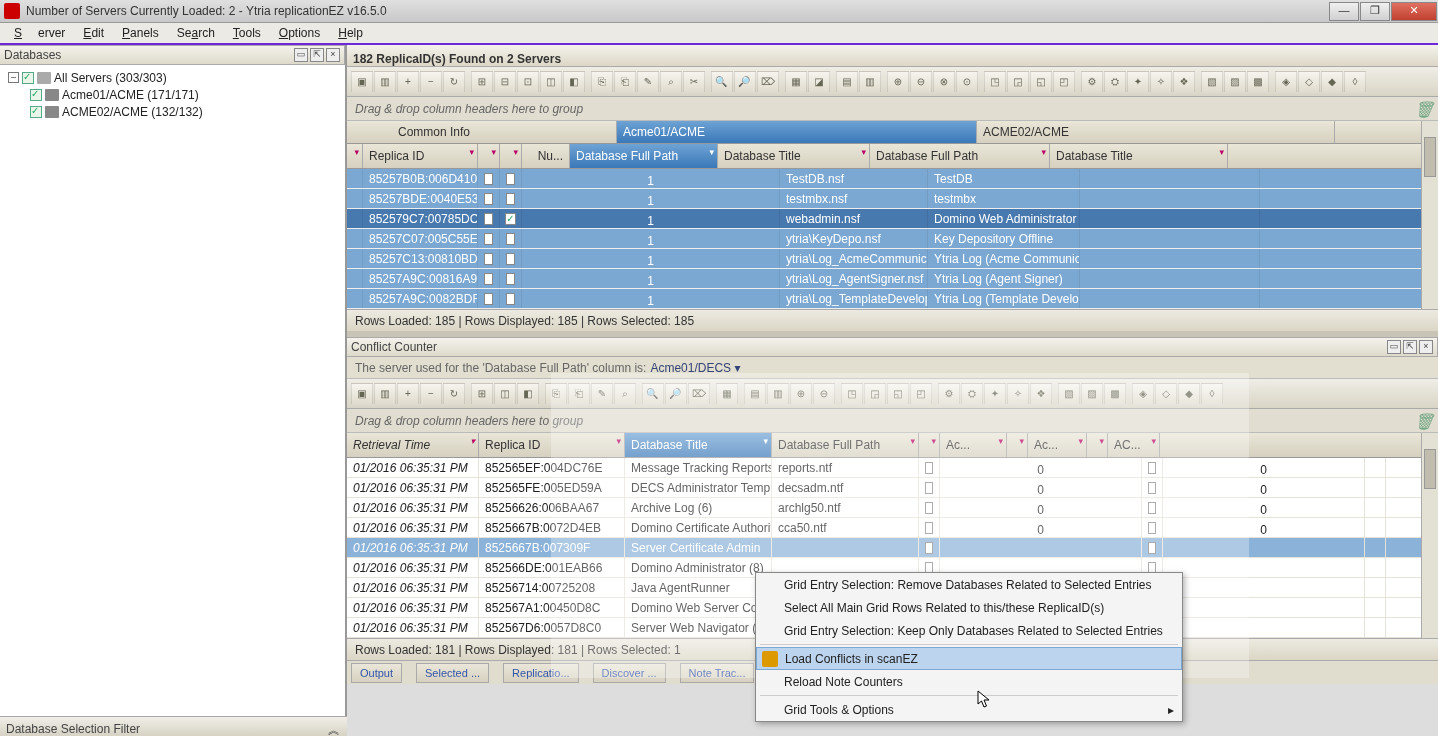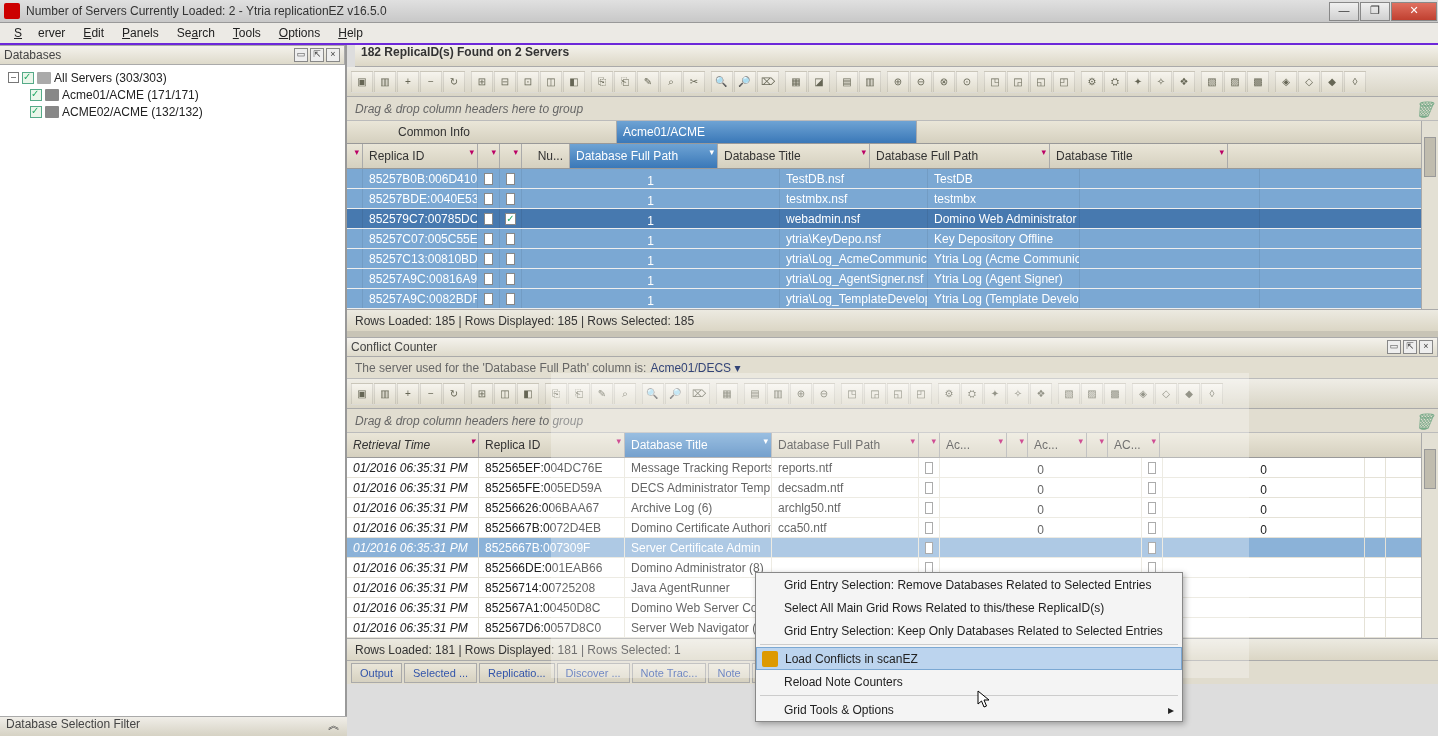--- a/index.html
+++ b/index.html
@@ -33,26 +33,26 @@
 .tree-row { display: flex; align-items: center; height: 17px; gap: 3px; padding-left: 6px; }
 .tree-row.indent1 { padding-left: 28px; }
 .tw { width: 11px; height: 11px; border: 1px solid #777; text-align: center; line-height: 8px; font-size: 9px; color: #333; }
 .chk { width: 12px; height: 12px; border: 1px solid #5a8; background: #eaf6ea; position: relative; }
 .chk::after { content: "✓"; color: #2a6; font-size: 10px; position: absolute; top: -2px; left: 0; }
 .tree-icn { width: 14px; height: 12px; background: #888; border-radius: 1px; }
 .tree-row.top .tree-icn { background: #aaa; }
 .tree-label { color: #222; }
 
 
-.filter-strip { height: 20px; background: linear-gradient(#f0eee8,#d6d2c4); border-top: 1px solid #aaa; display: flex; align-items: flex-start; padding: 0 6px; color: #444; margin-top: 32px; }
+.filter-strip { height: 20px; background: linear-gradient(#f0eee8,#d6d2c4); border-top: 1px solid #aaa; display: flex; align-items: flex-end; padding: 0 6px; color: #444; margin-top: 32px; }
 .filter-strip .spacer { flex: 1; }
 .filter-strip .chev { width: 14px; height: 14px; text-align: center; }
 
 
-.sec-title { height: 22px; background: linear-gradient(#f4f2ec,#dcd7c6); border-bottom: 1px solid #aaa; display: flex; align-items: flex-start; padding: 0 6px; color: #333; font-weight: 600; margin-left: 8px; }
+.sec-title { height: 22px; background: linear-gradient(#f4f2ec,#dcd7c6); border-bottom: 1px solid #aaa; display: flex; align-items: flex-end; padding: 0 6px; color: #333; font-weight: 600; }
 
 
 .toolbar { height: 30px; background: linear-gradient(#efede6, #d9d5c6); border-bottom: 1px solid #aaa; display: flex; align-items: center; padding: 0 4px; gap: 1px; overflow: hidden; }
 .tb { width: 22px; height: 22px; border: 1px solid rgba(0,0,0,0.1); background: linear-gradient(#f6f4ee,#e0dccd); display: flex; align-items: center; justify-content: center; font-size: 10px; color: #665; }
 .tb.sep { width: 4px; border: none; background: none; }
 
 
 .groupbar { height: 24px; background: #e1ddd0; border-bottom: 1px solid #bbb; color: #666; display: flex; align-items: center; padding: 0 8px; position: relative; font-style: italic; }
 .trash { position: absolute; right: 6px; width: 18px; height: 18px; color: #7a8; font-size: 16px; }
 
@@ -82,21 +82,21 @@
 
 
 .cc-row { display: flex; height: 20px; align-items: center; background: #fff; border-bottom: 1px solid #e5e2d7; color: #222; }
 .cc-row.sel { background: #8bb2d8; color: #fff; }
 .cc-row .cell { border-right: 1px solid #e5e2d7; }
 
 
 .serverbar { height: 22px; background: #e2ded0; border-bottom: 1px solid #bbb; color: #666; display: flex; align-items: center; padding: 0 8px; gap: 4px; }
 
 
-.tabstrip { height: 24px; background: #e0dcce; border-top: 1px solid #aaa; display: flex; align-items: center; padding: 0 4px; gap: 2px; }
+.tabstrip { height: 24px; background: #e0dcce; border-top: 1px solid #aaa; display: flex; align-items: center; padding: 0 4px; gap: 14px; }
 .tab { padding: 3px 8px; background: linear-gradient(#eae6d9,#d6d1c0); border: 1px solid #aaa; color: #35a; font-size: 11px; white-space: nowrap; }
 
 
 .hl-overlay { position: absolute; left: 551px; top: 373px; width: 698px; height: 305px; background: rgba(255,255,255,0.3); pointer-events: none; }
 
 
 .ctxmenu { position: absolute; left: 755px; top: 572px; width: 428px; background: #f4f4f4; border: 1px solid #888; box-shadow: 2px 2px 6px rgba(0,0,0,0.3); z-index: 100; }
 .ctxmenu .mi { height: 23px; display: flex; align-items: center; padding: 0 10px 0 28px; color: #222; position: relative; }
 .ctxmenu .mi.sep { height: 1px; background: #ccc; margin: 2px 4px; padding: 0; }
 .ctxmenu .mi.hl { background: #bcd4ee; border: 1px solid #7ba8d3; }
@@ -230,22 +230,25 @@
     <div class="groupbar">
       <span>Drag &amp; drop column headers here to group</span>
       <span class="trash">🗑</span>
     </div>
 
     <div class="grid" style="position:relative;">
       <div class="ghdr">
         <div class="hc" style="width:225px;margin-left:45px;">
             <span>Common Info</span>
           </div>
-        <div class="hc sel" style="width:300px;">
+        <div class="hc sel" style="width:360px;">
             <span>Acme01/ACME</span>
+          </div>
+        <div class="hc" style="width:358px;">
+            <span>ACME02/ACME</span>
           </div>
         <div class="hc" style="flex:1;"></div>
       </div>
       <div class="ghdr second">
         <div class="hc u-cb">
             <span class="funnel">▾</span>
           </div>
         <div class="hc u-rid">
             <span>Replica ID</span>
             <span class="funnel">▾</span>

